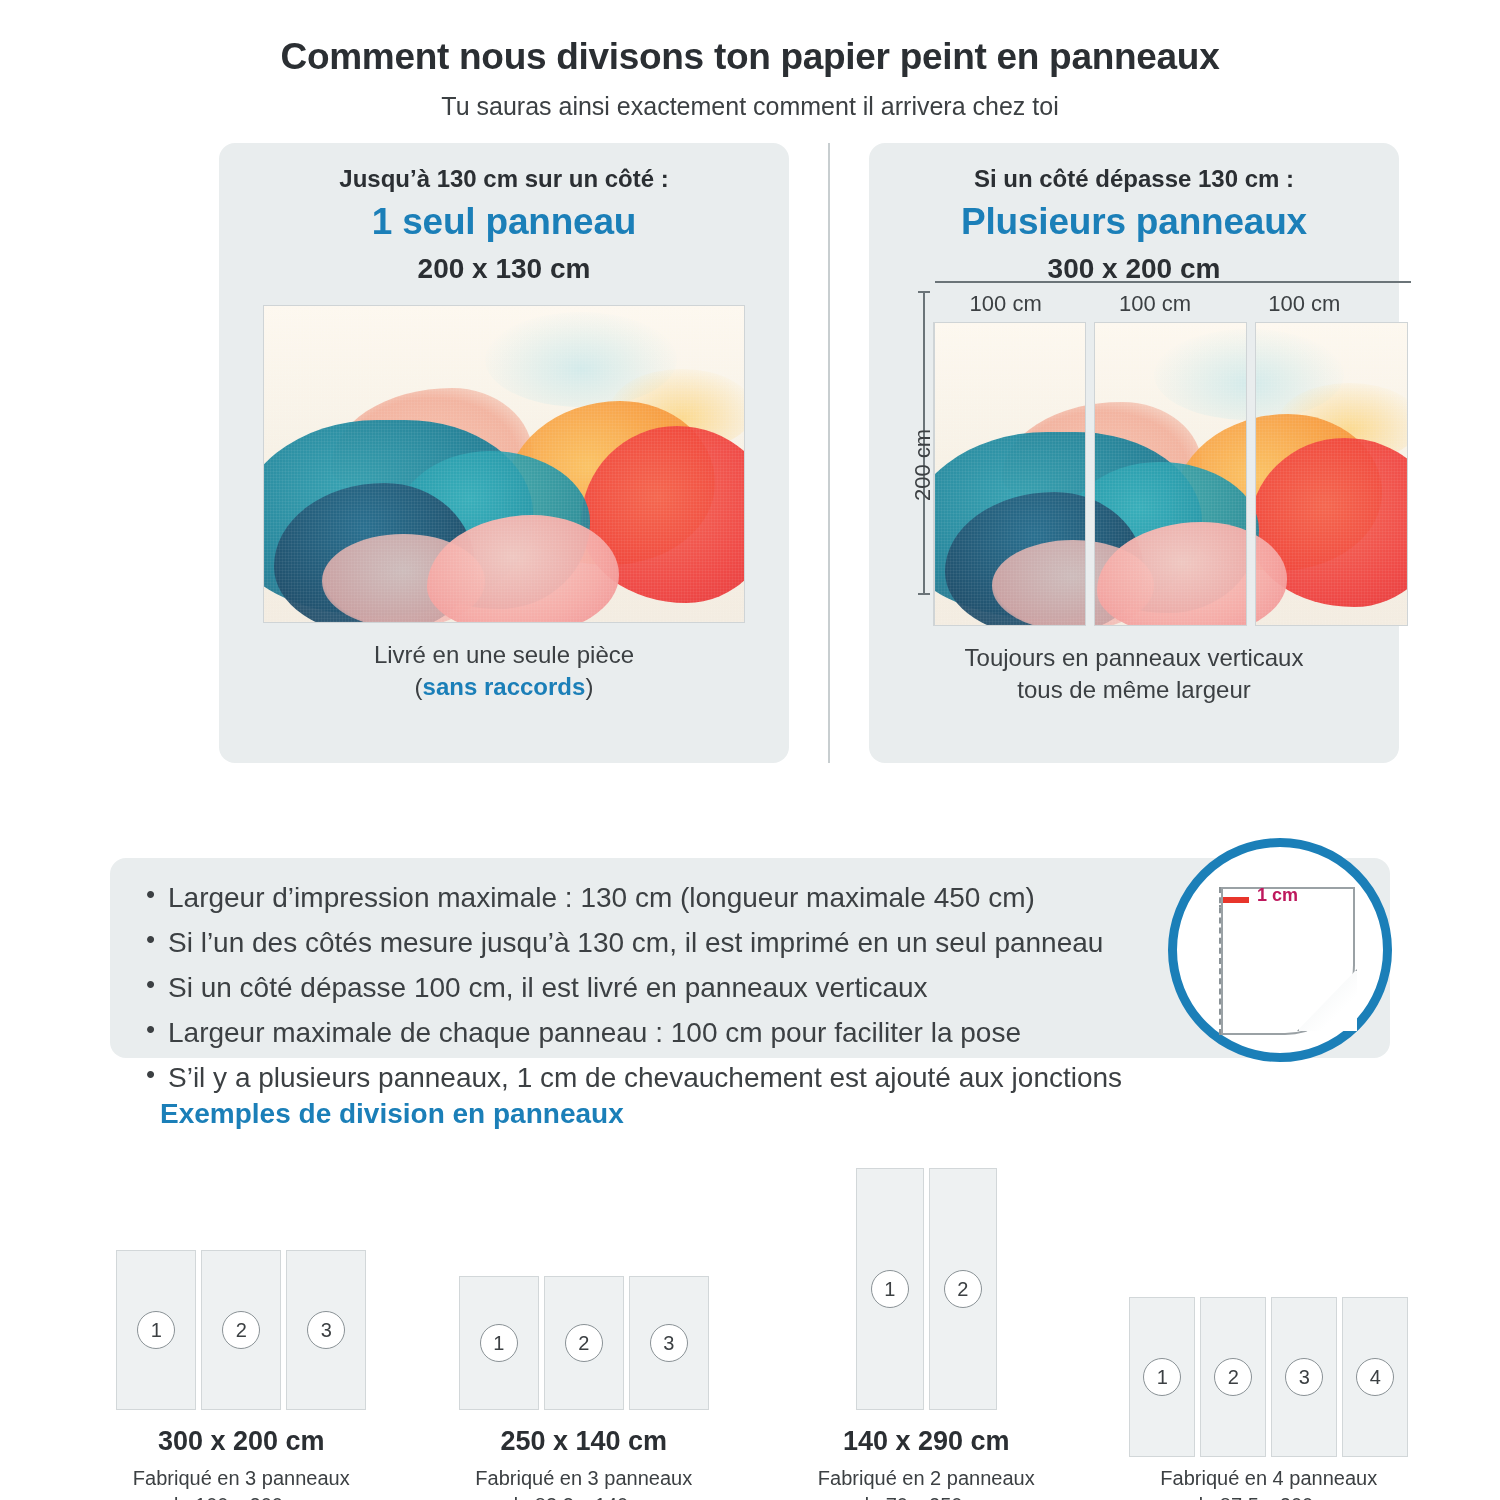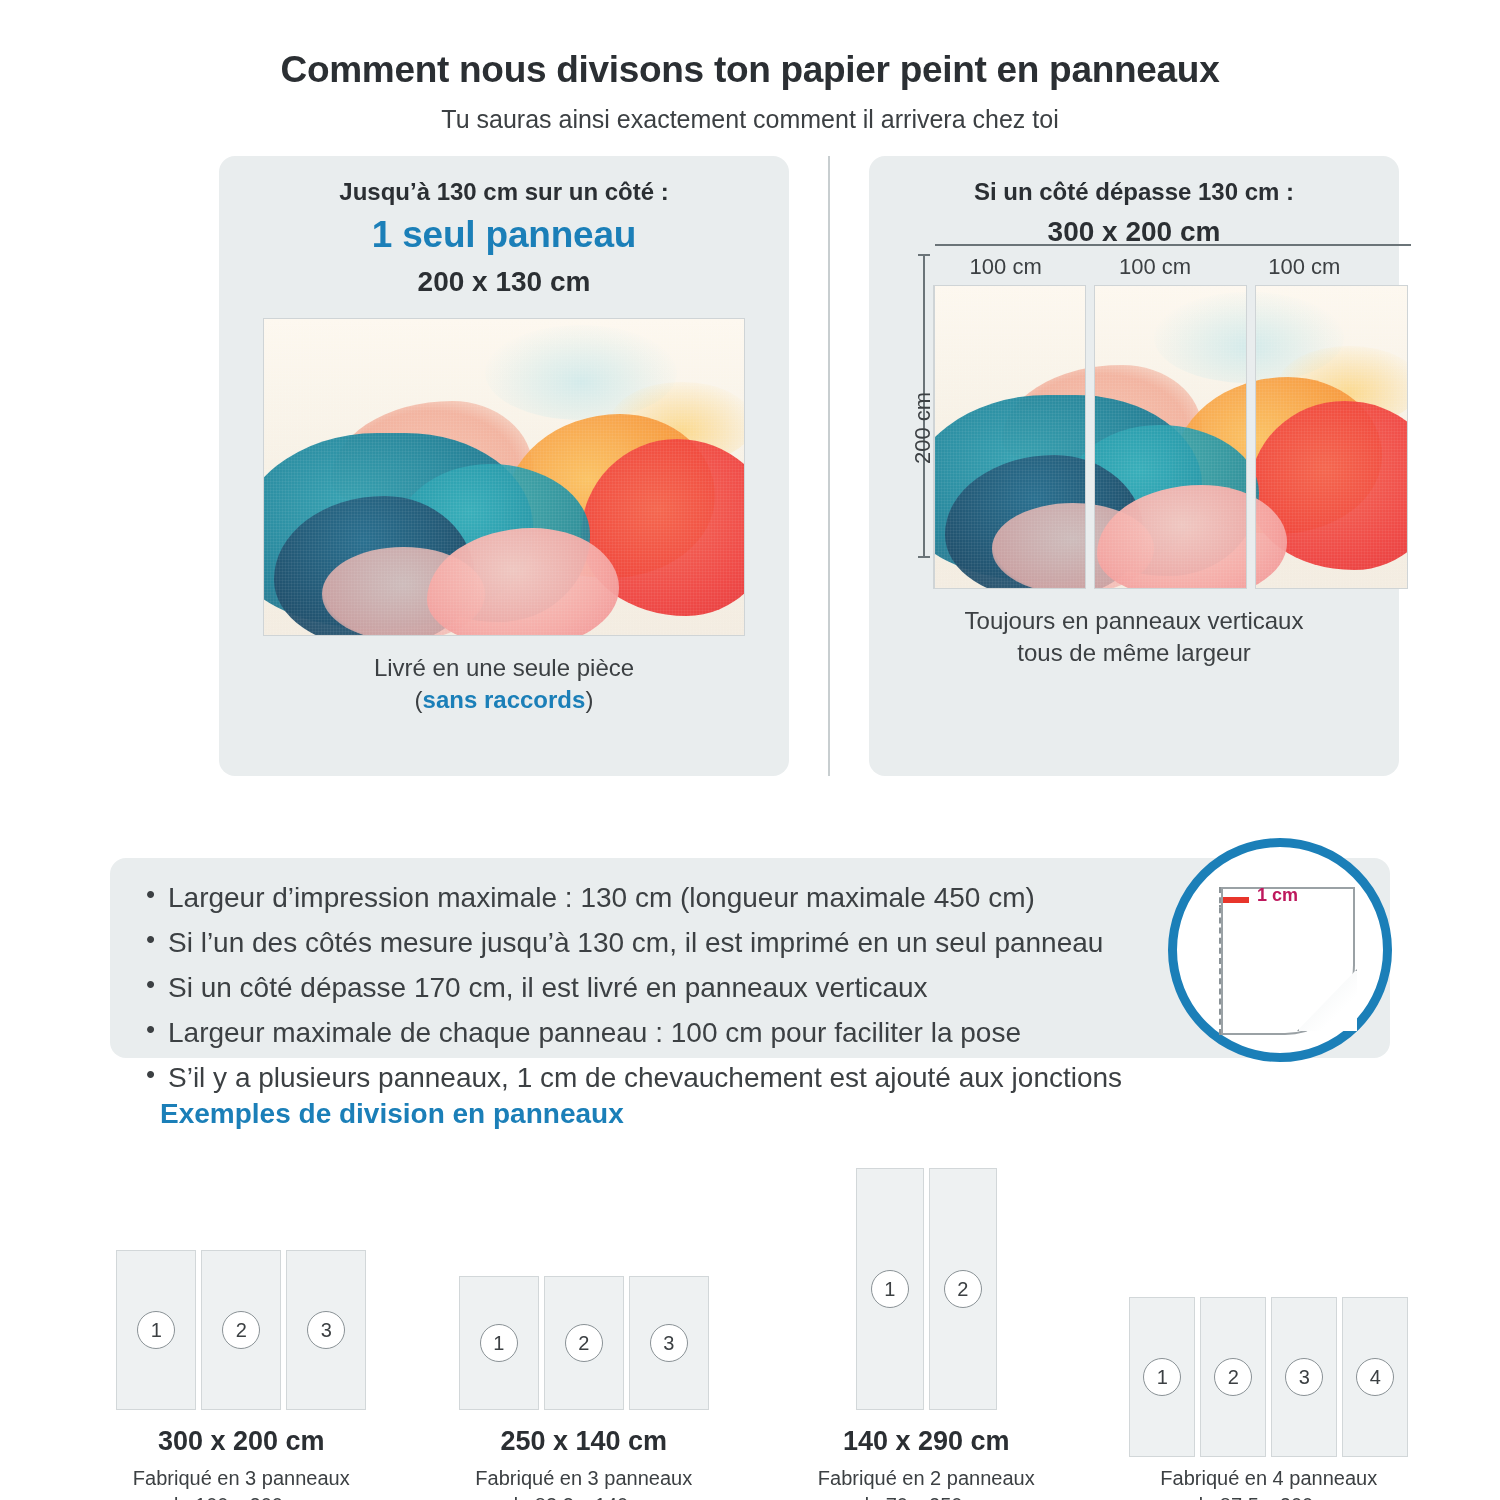--- a/index.html
+++ b/index.html
@@ -8,21 +8,21 @@
     background: #ffffff;
     font-family: "Liberation Sans", sans-serif;
     color: #3c4043;
     overflow: hidden;
   }
   .page { position: relative; width: 1500px; height: 1500px; }
 
   
   .header { text-align: center; padding-top: 36px; }
   .header h1 {
-    font-size: 37px; font-weight: bold; color: #2b2f33; letter-spacing: -0.3px; margin-top: 13px;
+    font-size: 37px; font-weight: bold; color: #2b2f33; letter-spacing: -0.3px;
   }
   .header h2 {
     font-size: 25px; font-weight: normal; color: #3c4043; margin-top: 14px;
   }
 
   
   .top-row {
     display: flex; justify-content: center; align-items: stretch;
     margin-top: 22px; gap: 0;
   }
@@ -292,20 +292,21 @@
         </div>
       </div>
     </div>
 
     <div class="divider-wrap">
       <div class="vdiv"></div>
     </div>
 
     <div class="card right">
       <div class="card-sub">Si un côté dépasse 130 cm :</div>
+      <div class="card-title">Plusieurs panneaux</div>
       <div class="card-dims">300 x 200 cm</div>
 
       <div class="panels-wrap">
         <div class="panel-labels">
           <span>100 cm</span>
           <span>100 cm</span>
           <span>100 cm</span>
         </div>
         <div class="width-bar"></div>
         <div class="height-bar"></div>
@@ -364,21 +365,21 @@
         <div>Toujours en panneaux verticaux</div>
         <div>tous de même largeur</div>
       </div>
     </div>
   </div>
 
   <div class="bullet-box">
     <ul>
       <li>Largeur d’impression maximale : 130 cm (longueur maximale 450 cm)</li>
       <li>Si l’un des côtés mesure jusqu’à 130 cm, il est imprimé en un seul panneau</li>
-      <li>Si un côté dépasse 170 cm, il est livré en panneaux verticaux</li>
+      <li>Si un côté dépasse 100 cm, il est livré en panneaux verticaux</li>
       <li>Largeur maximale de chaque panneau : 100 cm pour faciliter la pose</li>
       <li>S’il y a plusieurs panneaux, 1 cm de chevauchement est ajouté aux jonctions</li>
     </ul>
   </div>
 
   <div class="badge">
     <div class="sheet">
       <div class="dash-v"></div>
       <div class="dash-h"></div>
       <div class="curl"></div>

